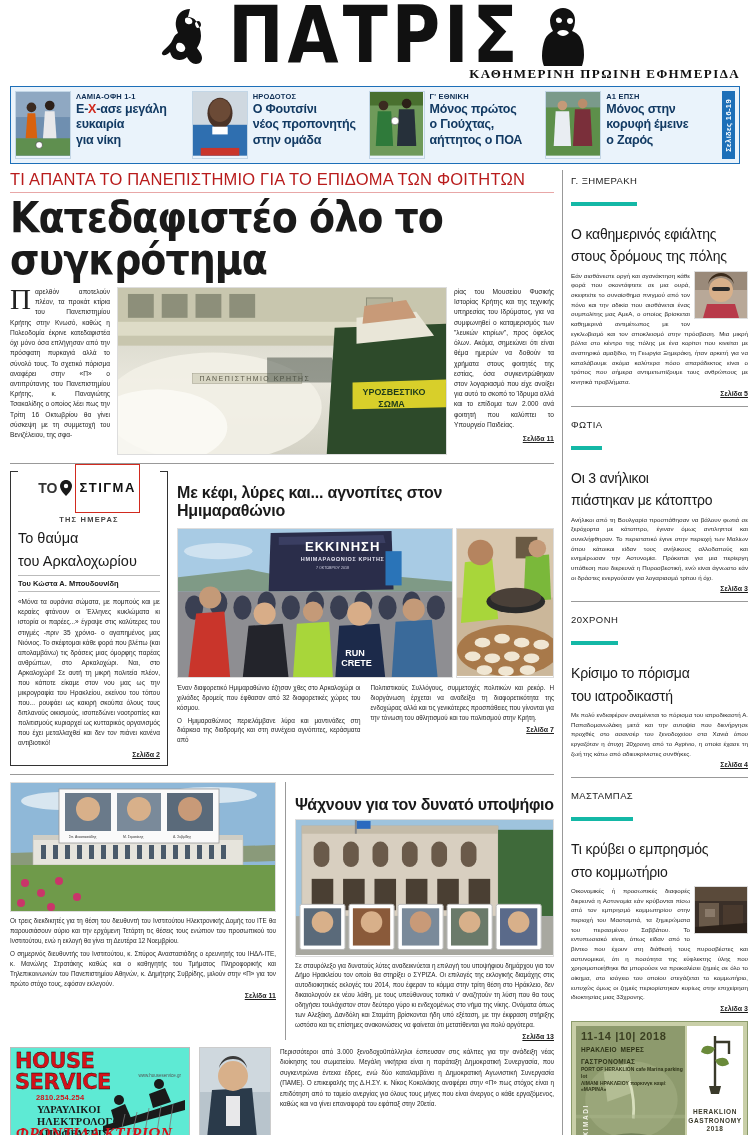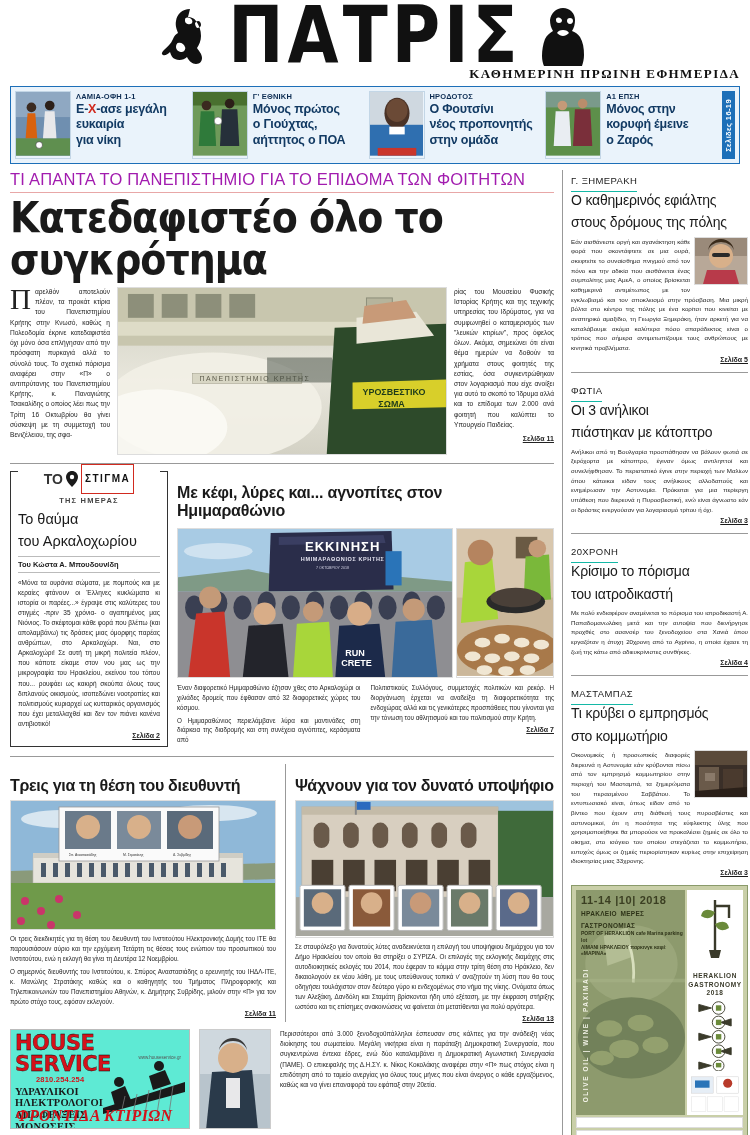--- a/index.html
+++ b/index.html
@@ -63,21 +63,21 @@
     font-size:7.5px; font-weight:700; letter-spacing:.4px; white-space:nowrap;
   }
 
   
   .grid { display:flex; gap:0; }
   .col-main { width:544px; flex:0 0 544px; }
   .col-side { width:186px; flex:0 0 186px; border-left:1px solid #999; padding-left:8px; margin-left:8px;}
 
   
   .lead-kicker {
-    font-size:16.5px; letter-spacing:.2px; color:#a21caf;
+    font-size:16.5px; letter-spacing:.2px; color:#b91c1c;
     padding-bottom:3px; border-bottom:1px solid #e8a7a7; margin-bottom:2px;
   }
   .lead-head {
     font-family:"DejaVu Sans", sans-serif;
     font-size:38px; font-weight:700; letter-spacing:-1px; line-height:1.0;
     transform:scaleY(1.1); transform-origin:left top;
     margin:4px 0 14px 0;
   }
   .lead-body { display:flex; gap:7px; }
   .lead-col { width:100px; flex:0 0 100px; font-size:6.6px; line-height:1.55; text-align:justify; color:#222; }
@@ -97,21 +97,21 @@
   .stigma-col { width:158px; flex:0 0 158px; }
   .stigma-box { border:1px solid #333; padding:6px 7px 7px 7px; position:relative; }
   .stigma-top {
     display:flex; align-items:center; justify-content:center; gap:3px;
     margin:-14px 0 2px 0; background:#fff; padding:0 2px;
   }
   .stigma-to { font-size:14px; font-weight:700; color:#333; }
   .pin-icon { width:12px; height:16px; flex:0 0 12px; }
   .stigma-word {
     border:1.2px solid #d12a1f; color:#111; font-weight:700;
-    font-size:10px; letter-spacing:1.5px; padding:8px 3px; line-height:1.15;
+    font-size:13px; letter-spacing:1.5px; padding:16px 3px; line-height:1.15;
   }
   .stigma-day { text-align:center; font-size:7.5px; font-weight:700; color:#444; letter-spacing:1.2px; margin-bottom:6px; }
   .stigma-h { font-size:14.5px; line-height:1.22; margin-bottom:5px; }
   .stigma-by { font-size:7.5px; font-weight:700; border-top:1px solid #bbb; border-bottom:1px solid #bbb; padding:3px 0; margin-bottom:5px; }
   .stigma-p { font-size:6.5px; line-height:1.55; text-align:justify; color:#222; }
   .stigma-sel { text-align:right; font-size:7px; font-weight:700; text-decoration:underline; margin-top:3px; }
 
   .mar-col { flex:1 1 auto; min-width:0; }
   .mar-head { font-size:16px; letter-spacing:-.2px; margin-bottom:8px; }
   .mar-photos { display:flex; gap:3px; height:150px; }
@@ -138,30 +138,30 @@
   .row4 { display:flex; gap:9px; margin-top:7px; }
   .ad-house {
     width:180px; flex:0 0 180px; height:100px; border:1px solid #bbb;
     background:#5eead4; position:relative; overflow:hidden; padding:3px 4px;
   }
   .ad-h-title { font-family:"DejaVu Sans",sans-serif; font-size:21px; font-weight:700; color:#d3121a;
     letter-spacing:-.5px; line-height:1; -webkit-text-stroke:0.3px #000; }
   .ad-h-phone { font-size:7.5px; font-weight:700; color:#d3121a; letter-spacing:.2px;margin-left:21px; }
   .ad-h-site { font-size:4.5px; color:#555; position:absolute; right:8px; top:25px; }
   .ad-h-list { margin-top:2px; }
-  .ad-h-list div { font-family:"Liberation Serif","DejaVu Serif",serif; font-size:10.5px; font-weight:700; color:#1a1a1a; line-height:1.12; letter-spacing:.2px;}
+  .ad-h-list div { font-family:"Liberation Serif","DejaVu Serif",serif; font-size:10.5px; font-weight:700; color:#1a1a1a; line-height:1.12; letter-spacing:.2px;margin-left:22px;}
   .ad-h-foot { font-family:"Liberation Serif","DejaVu Serif",serif; font-size:16px; font-weight:700; color:#d3121a; letter-spacing:.3px; position:absolute; bottom:3px; left:5px;font-style:italic;}
   .ad-photo-sm { width:72px; flex:0 0 72px; height:100px; border:1px solid #ccc; position:relative; overflow:hidden; }
   .last-story { flex:1 1 auto; min-width:0; }
   .ls-head { font-size:16.5px; letter-spacing:-.3px; margin-bottom:4px; }
   .ls-text { font-size:6.4px; line-height:1.62; text-align:justify; color:#222; }
 
   
   .s-item { margin-bottom:9px; }
-  .s-kicker { font-size:9.5px; font-weight:400; letter-spacing:.4px; border-bottom:1px solid #14b8a6; display:inline-block; padding-bottom:5px; margin-bottom:0; }
+  .s-kicker { font-size:9.5px; font-weight:400; letter-spacing:.4px; border-bottom:4px solid #14b8a6; display:inline-block; padding-bottom:16px; margin-bottom:20px; }
   .s-head { font-size:14px; line-height:1.24; margin-bottom:5px; letter-spacing:-.2px; }
   .s-body { font-size:6.2px; line-height:1.56; text-align:justify; color:#222; }
   .s-body p { margin:0 0 3px 0; }
   .s-thumb { width:54px; height:48px; float:right; margin:0 0 3px 4px; border:1px solid #ddd; position:relative; overflow:hidden;}
   .s-sel { text-align:right; font-size:7px; font-weight:700; text-decoration:underline; clear:both; }
   .s-div { border-top:1px solid #999; margin:7px 0; }
 
   
   .poster {
     margin-top:8px; border:1px solid #8a9a6a; height:275px; position:relative;
@@ -231,53 +231,53 @@
         <div class="sp-kicker">ΛΑΜΙΑ-ΟΦΗ 1-1</div>
         <div class="sp-head"><span>Ε-</span><span class="x">Χ</span><span>-ασε μεγάλη</span></div>
         <div class="sp-head">ευκαιρία</div>
         <div class="sp-head">για νίκη</div>
       </div>
     </div>
 
     <div class="sp-item">
       <div class="sp-photo">
         <svg class="ph" viewBox="0 0 56 66" preserveAspectRatio="none">
+          <rect width="56" height="66" fill="#cfd8e0"></rect>
+          <rect y="34" width="56" height="32" fill="#2f6fb0"></rect>
+          <ellipse cx="28" cy="22" rx="13" ry="16" fill="#4a3226"></ellipse>
+          <ellipse cx="28" cy="19" rx="11" ry="12" fill="#6b4a36"></ellipse>
+          <rect x="20" y="36" width="16" height="8" fill="#fff"></rect>
+          <rect x="8" y="58" width="40" height="8" fill="#c9352b"></rect>
+        </svg>
+      </div>
+      <div class="sp-txt">
+        <div class="sp-kicker">ΗΡΟΔΟΤΟΣ</div>
+        <div class="sp-head">Ο Φουτσίνι</div>
+        <div class="sp-head">νέος προπονητής</div>
+        <div class="sp-head">στην ομάδα</div>
+      </div>
+    </div>
+
+    <div class="sp-item">
+      <div class="sp-photo">
+        <svg class="ph" viewBox="0 0 56 66" preserveAspectRatio="none">
           <rect width="56" height="66" fill="#6f9a5a"></rect>
           <rect y="0" width="56" height="14" fill="#49702f"></rect>
           <path d="M8 20 L22 20 L24 56 L6 56 Z" fill="#2f7a3a"></path>
           <path d="M30 18 L46 18 L48 56 L28 56 Z" fill="#26303a"></path>
           <circle cx="14" cy="14" r="5" fill="#3b2a20"></circle>
           <circle cx="38" cy="12" r="5" fill="#2c1f18"></circle>
           <circle cx="26" cy="30" r="4" fill="#fff" stroke="#333" stroke-width=".5"></circle>
         </svg>
       </div>
       <div class="sp-txt">
         <div class="sp-kicker">Γ' ΕΘΝΙΚΗ</div>
         <div class="sp-head">Μόνος πρώτος</div>
         <div class="sp-head">ο Γιούχτας,</div>
         <div class="sp-head">αήττητος ο ΠΟΑ</div>
-      </div>
-    </div>
-
-    <div class="sp-item">
-      <div class="sp-photo">
-        <svg class="ph" viewBox="0 0 56 66" preserveAspectRatio="none">
-          <rect width="56" height="66" fill="#cfd8e0"></rect>
-          <rect y="34" width="56" height="32" fill="#2f6fb0"></rect>
-          <ellipse cx="28" cy="22" rx="13" ry="16" fill="#4a3226"></ellipse>
-          <ellipse cx="28" cy="19" rx="11" ry="12" fill="#6b4a36"></ellipse>
-          <rect x="20" y="36" width="16" height="8" fill="#fff"></rect>
-          <rect x="8" y="58" width="40" height="8" fill="#c9352b"></rect>
-        </svg>
-      </div>
-      <div class="sp-txt">
-        <div class="sp-kicker">ΗΡΟΔΟΤΟΣ</div>
-        <div class="sp-head">Ο Φουτσίνι</div>
-        <div class="sp-head">νέος προπονητής</div>
-        <div class="sp-head">στην ομάδα</div>
       </div>
     </div>
 
     <div class="sp-item">
       <div class="sp-photo">
         <svg class="ph" viewBox="0 0 56 66" preserveAspectRatio="none">
           <rect width="56" height="66" fill="#5d8f4a"></rect>
           <rect y="0" width="56" height="16" fill="#7a9a8a"></rect>
           <path d="M10 20 L24 20 L26 56 L8 56 Z" fill="#e9edf2"></path>
           <path d="M30 18 L46 18 L48 56 L28 56 Z" fill="#7a2f3a"></path>
@@ -451,21 +451,20 @@
               <div class="mar-sel">Σελίδα 7</div>
             </div>
           </div>
         </div>
       </div>
 
       <div class="hr-thin"></div>
 
       <div class="row3">
         <div class="b-col left">
-          <h2 class="b-head">Τρεις για τη θέση του διευθυντή</h2>
           <div class="b-photo">
             <svg class="ph" viewBox="0 0 264 130" preserveAspectRatio="none">
               <rect width="264" height="130" fill="#8fb8d8"></rect>
               <ellipse cx="50" cy="18" rx="40" ry="9" fill="#d8e6f0"></ellipse>
               <ellipse cx="200" cy="12" rx="46" ry="8" fill="#d8e6f0"></ellipse>
               <path d="M0 70 L264 62 L264 78 L0 86 Z" fill="#8a9a7a"></path>
               <rect x="22" y="56" width="210" height="26" fill="#e6e4dc" stroke="#b8b6ae" stroke-width=".6"></rect>
               <rect x="22" y="52" width="210" height="5" fill="#cfcdc4"></rect>
               <g fill="#4a5a6a">
                 <rect x="30" y="62" width="5" height="14"></rect>

